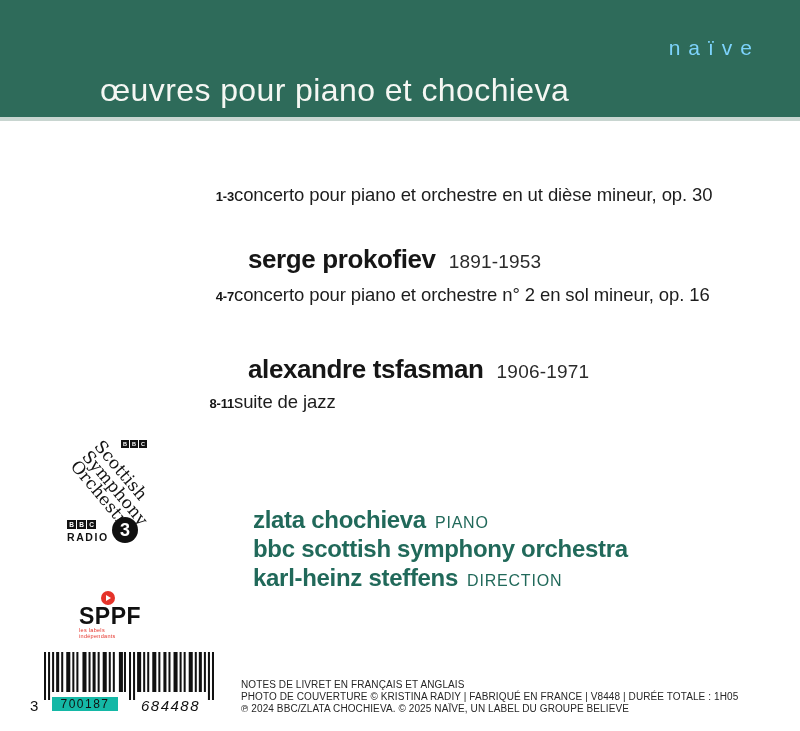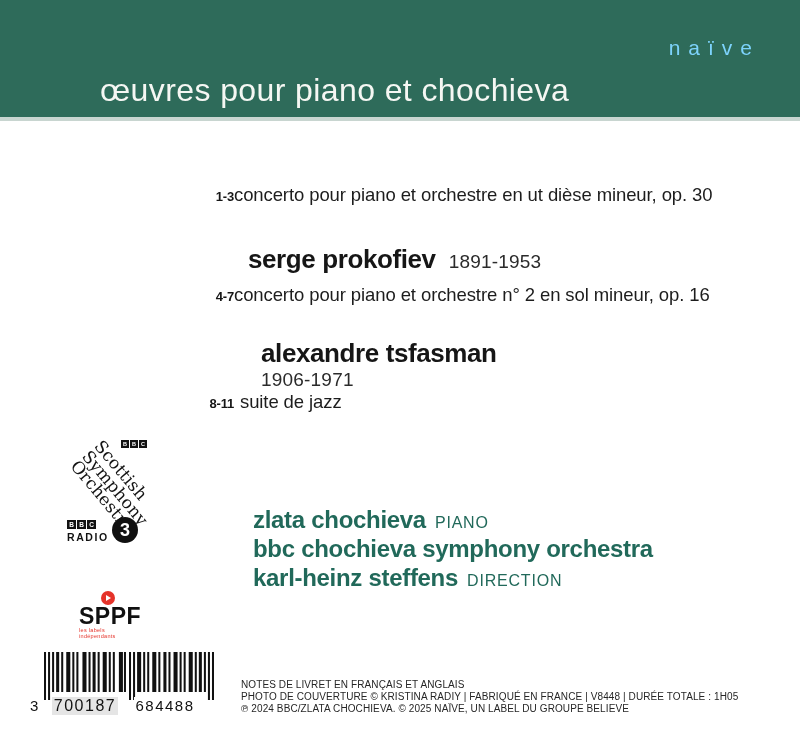--- a/index.html
+++ b/index.html
@@ -14,21 +14,21 @@
 
   
   .composer-row { position:absolute; left:248px; display:flex; align-items:baseline; white-space:nowrap; }
   .composer-name { font-size:26px; font-weight:700; color:#161616; letter-spacing:-.4px; }
   .composer-dates { font-size:19px; font-weight:400; color:#2b2b2b; margin-left:13px; letter-spacing:.2px; }
   .track-row { position:absolute; left:196px; display:flex; align-items:baseline; white-space:nowrap; }
   .track-range { width:38px; text-align:right; font-size:13px; font-weight:700; color:#161616; letter-spacing:-.2px; }
   .work-title { font-size:18.5px; font-weight:400; color:#1d1d1d; margin-left:0; letter-spacing:-.1px; }
   .w1c { top:142px; } .w1t { top:184px; }
   .w2c { top:244px; } .w2t { top:284px; }
-  .w3c { top:338px;flex-direction:column; } .w3t { top:391px;gap:6px; }
+  .w3c { top:354px; } .w3t { top:391px; }
 
   
   .credits { position:absolute; left:253px; top:506px; }
   .credit-line { display:flex; align-items:baseline; height:29px; white-space:nowrap; }
   .artist-name { font-size:24px; font-weight:700; color:#21695a; letter-spacing:-.3px; }
   .artist-role { font-size:16px; font-weight:400; color:#21695a; margin-left:9px; letter-spacing:.8px; }
 
   
   .sso { position:absolute; left:57px; top:436px; width:112px; height:108px; }
   .sso-words { position:absolute; left:12px; top:28px; transform:rotate(50deg); transform-origin:45px 24px;
@@ -51,22 +51,22 @@
   .sppf-circle { position:relative; width:14px; height:14px; border-radius:50%; background:#e5332a; margin:0 auto; }
   .sppf-play { position:absolute; left:5px; top:3.5px; width:0; height:0;
                border-left:5px solid #ffffff; border-top:3.5px solid transparent; border-bottom:3.5px solid transparent; }
   .sppf-name { font-size:23px; font-weight:700; color:#101010; letter-spacing:.5px; line-height:20px; margin-top:1px; }
   .sppf-tagline { font-size:5.5px; color:#e5332a; letter-spacing:.3px; margin-top:1px; }
 
   
   .barcode { position:absolute; left:30px; top:652px; width:192px; height:66px; }
   .bc-bars { position:absolute; left:14px; top:0; }
   .bc-lead { position:absolute; left:0; top:45px; font-size:15px; color:#111; }
-  .bc-g1 { position:absolute; left:22px; top:45px; width:66px; text-align:center; font-size:16px; letter-spacing:1.5px; color:#111; background:#e5e5e5; }
-  .bc-g2 { position:absolute; left:104px; top:45px; width:62px; text-align:center; font-size:15px; letter-spacing:1.5px; color:#111; background:#fff; }
+  .bc-g1 { position:absolute; left:22px; top:45px; width:66px; text-align:center; font-size:12px; letter-spacing:1.5px; color:#111; background:#14b8a6; }
+  .bc-g2 { position:absolute; left:111px; top:45px; width:62px; font-size:15px; letter-spacing:1.5px; color:#111; background:#fff;font-style:italic; }
 
   
   .fineprint { position:absolute; left:241px; top:679px; font-size:10px; line-height:12px; color:#262626; letter-spacing:.1px; white-space:nowrap; }
 </style>
 </head>
 <body>
 
 <div class="page">
 
   <div class="band">
@@ -97,21 +97,21 @@
     <span class="track-range">8-11</span>
     <span class="work-title">suite de jazz</span>
   </div>
 
   <div class="credits">
     <div class="credit-line">
       <span class="artist-name">zlata chochieva</span>
       <span class="artist-role">PIANO</span>
     </div>
     <div class="credit-line">
-      <span class="artist-name">bbc chochieva symphony orchestra</span>
+      <span class="artist-name">bbc scottish symphony orchestra</span>
       <span class="artist-role"></span>
     </div>
     <div class="credit-line">
       <span class="artist-name">karl-heinz steffens</span>
       <span class="artist-role">DIRECTION</span>
     </div>
   </div>
 
   <div class="sso">
     <div class="sso-bbc">

